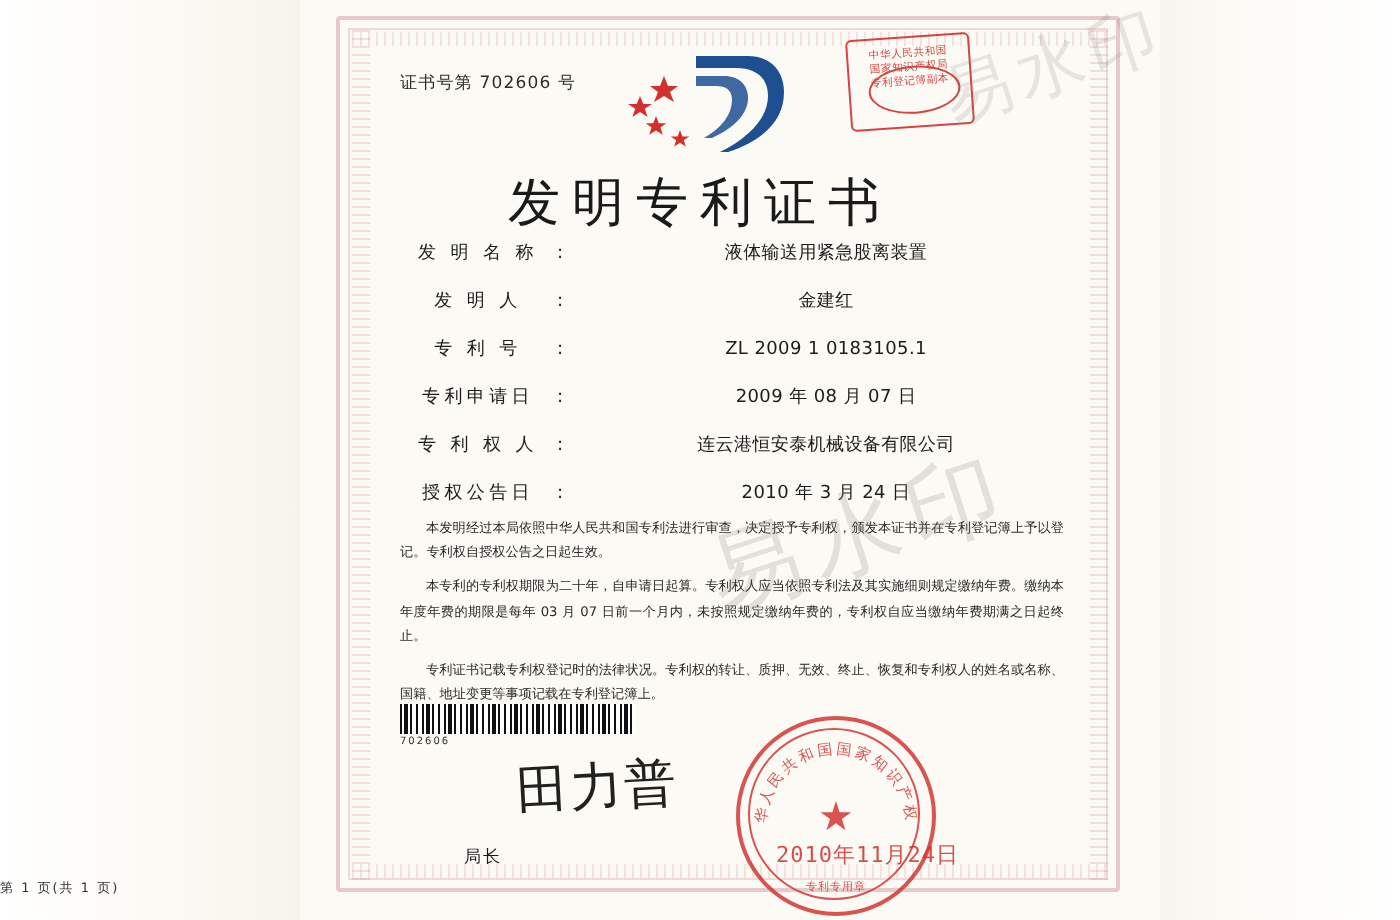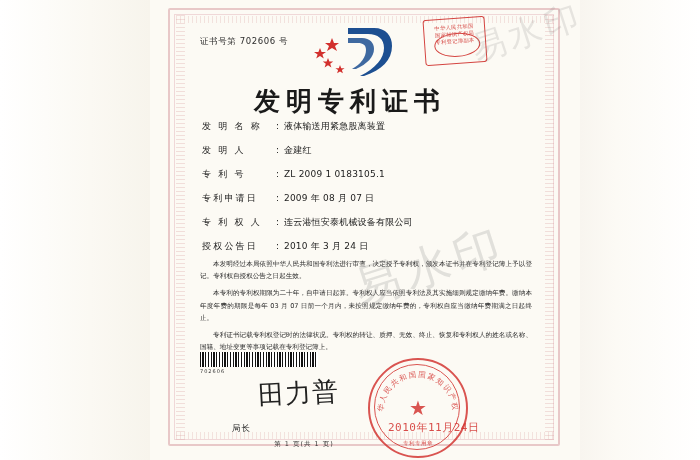--- a/index.html
+++ b/index.html
@@ -143,31 +143,32 @@
 
   
   .doc-title {
     position: absolute;
     left: 0;
     top: 84px;
     width: 700px;
     text-align: center;
     font-family: "DejaVu Serif", "Liberation Serif", serif;
     font-size: 26px;
-    font-weight: bold;
+    font-weight: normal;
     color: #1a1a1a;
     letter-spacing: 6px;
   }
 
   
   .fields {
     position: absolute;
     left: 202px;
     top: 120px;
     width: 340px;
+    text-align: center;
   }
   .field-row {
     display: flex;
     align-items: baseline;
     margin-bottom: 11px;
     font-size: 9px;
     color: #1c1c1c;
   }
   .field-label {
     width: 74px;
@@ -300,21 +301,21 @@
     font-family: "DejaVu Sans Mono", "Liberation Mono", monospace;
     padding-left: 16px;
   }
 
   
   .page-footer {
     position: absolute;
     left: 0;
     top: 440px;
     width: 608px;
-    text-align: center;
+    text-align: left;
     font-size: 6.5px;
     color: #333;
     letter-spacing: 1px;
   }
 
   
   .watermark {
     position: absolute;
     left: 352px;
     top: 236px;

